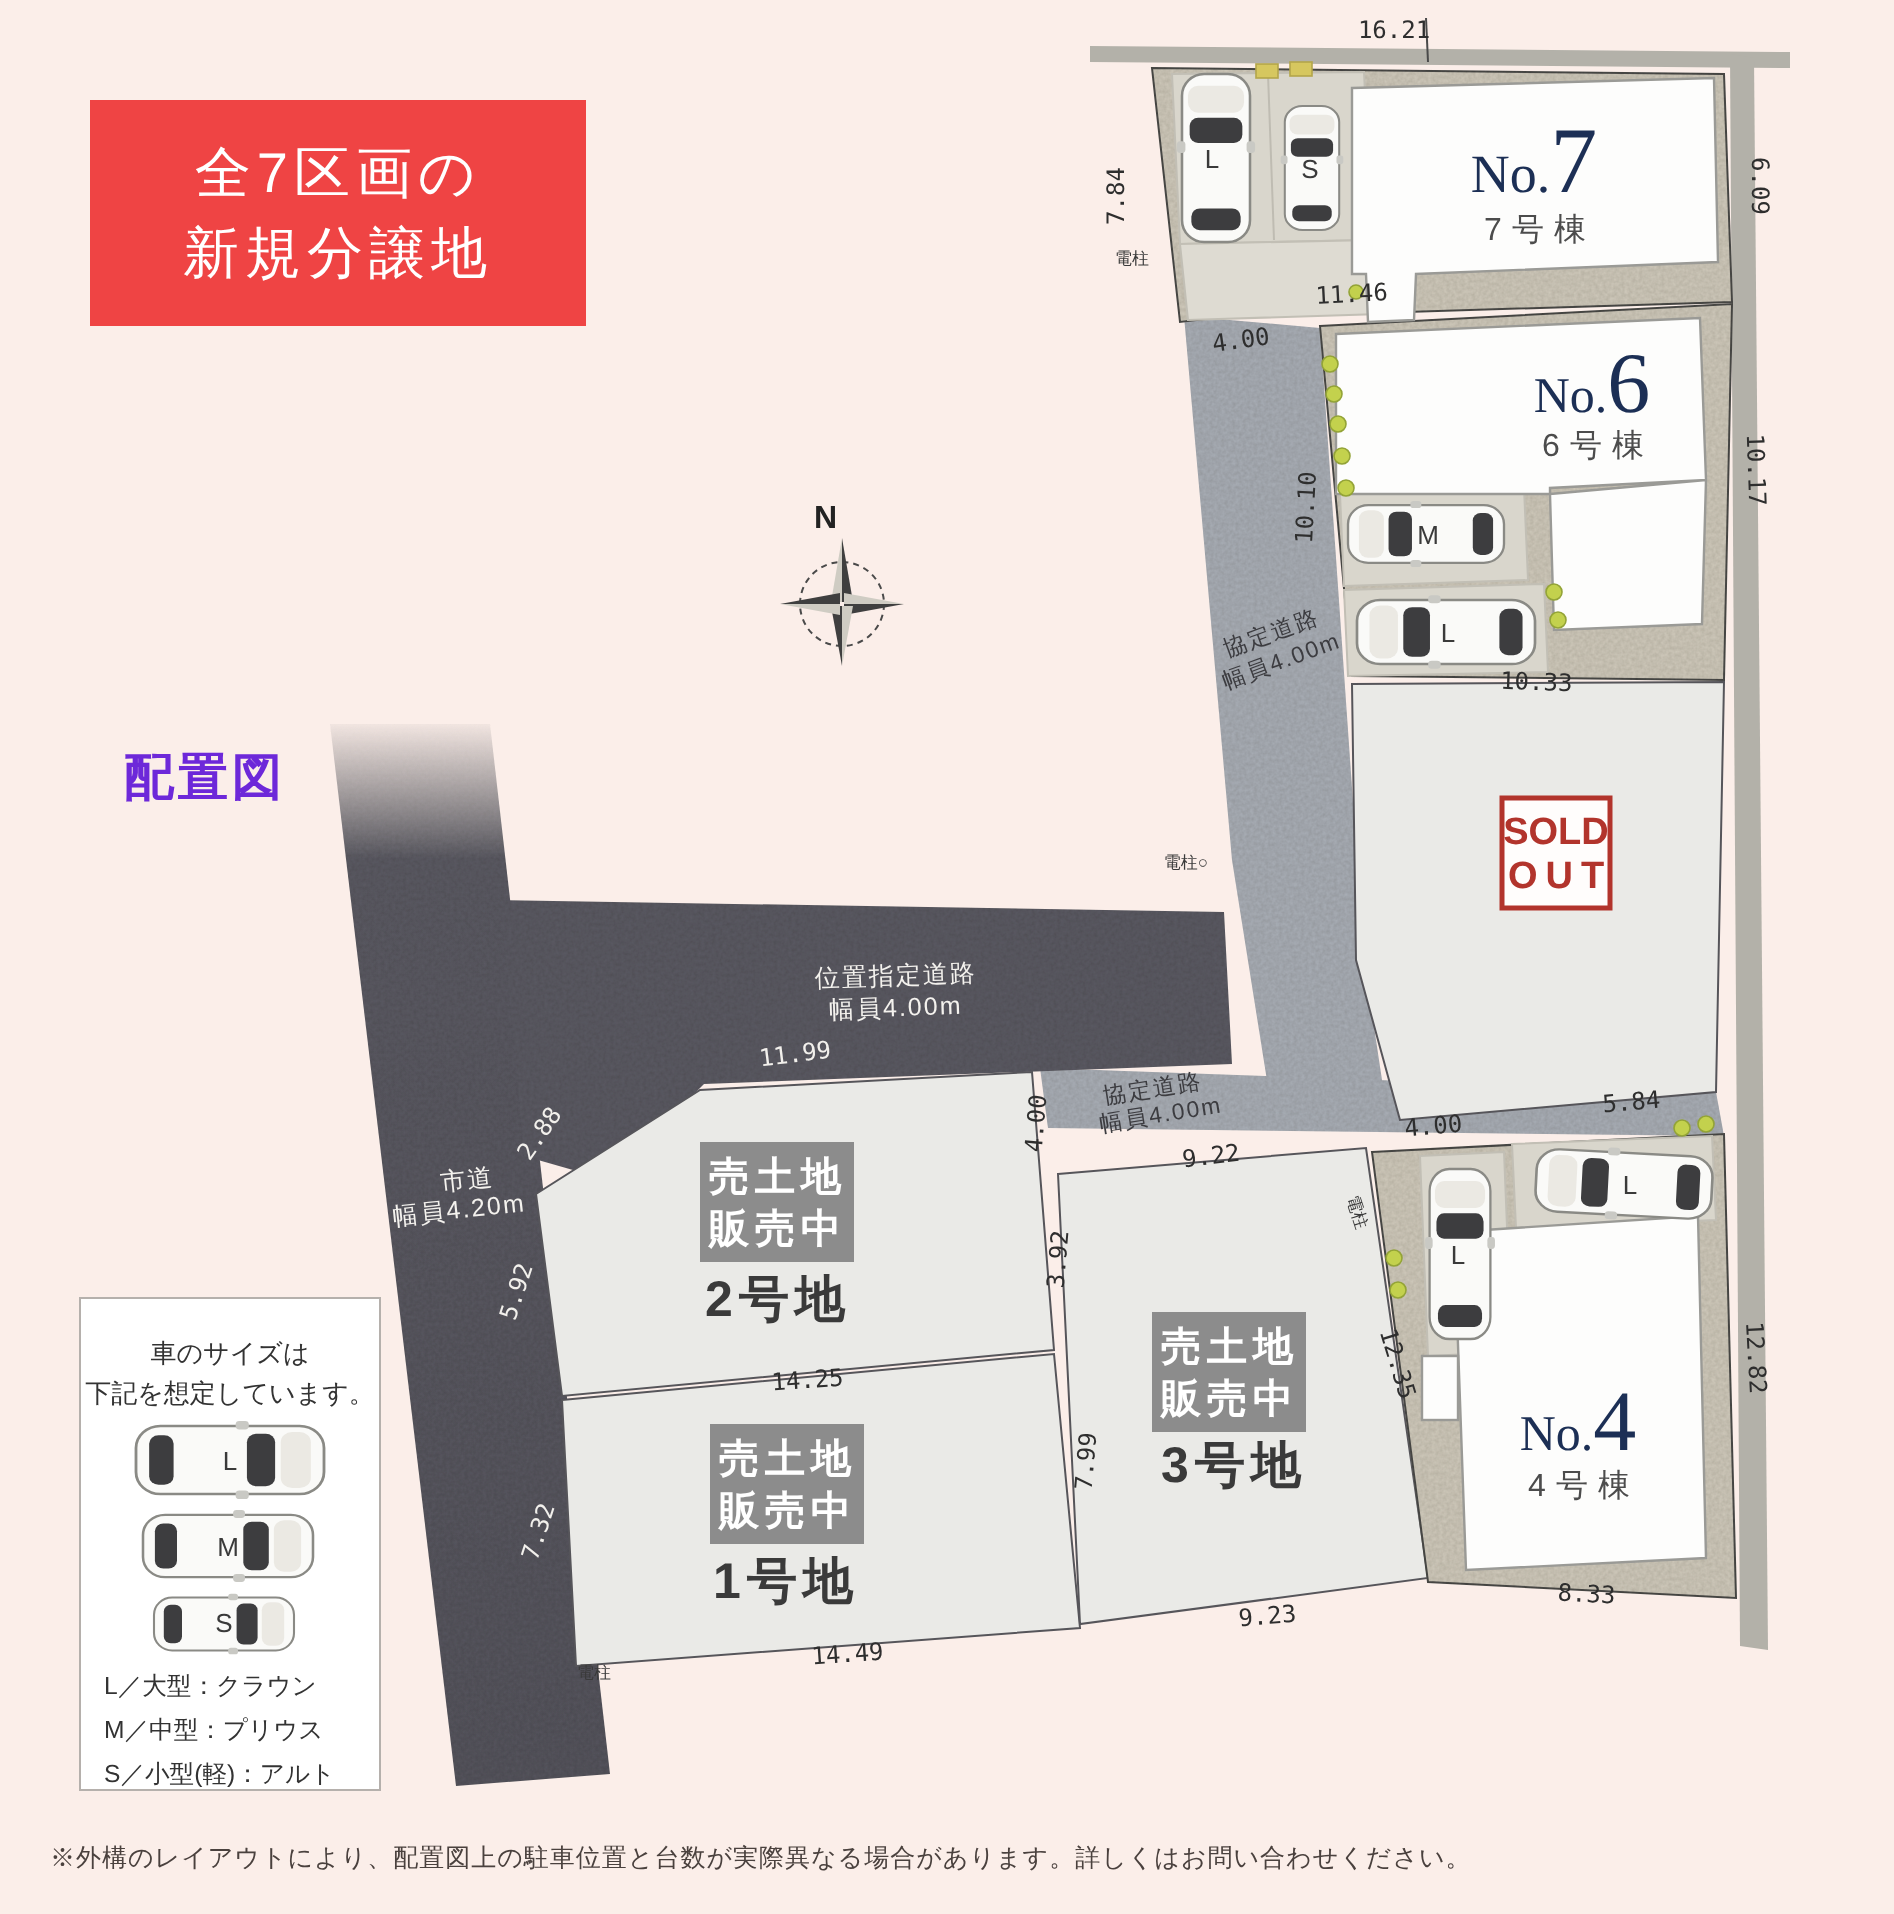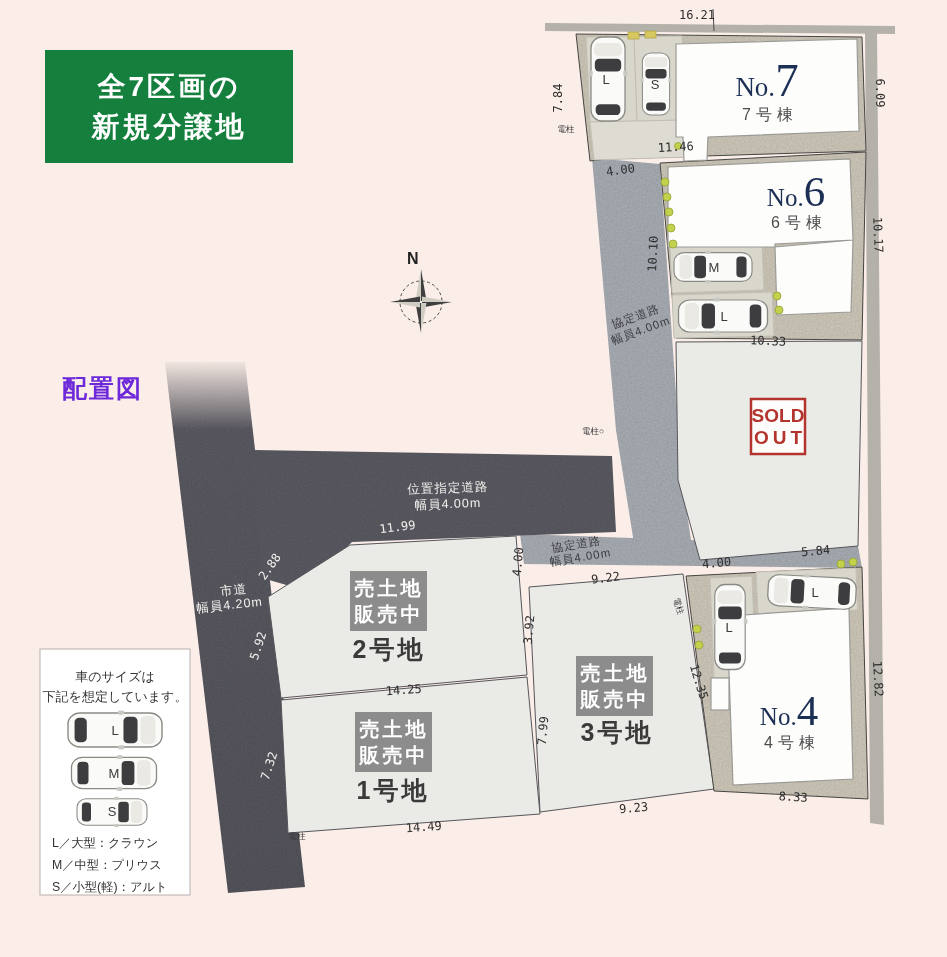--- a/index.html
+++ b/index.html
@@ -1,20 +1,20 @@
 <!DOCTYPE html>
 <html><head>
 <meta charset="utf-8">
 <style>
   html,body{margin:0;padding:0;}
   body{font-family:"Liberation Sans",sans-serif;}
   .page{position:relative;width:947px;height:957px;background:#fbeee9;overflow:hidden;}
   .plan-svg{position:absolute;left:0;top:0;}
-  .title-box{position:absolute;left:45px;top:50px;width:248px;height:113px;background:#15803d;
-    color:#fff;text-align:center;font-weight:bold;font-size:28px;letter-spacing:3px;
+  .title-box{position:absolute;left:45px;top:50px;width:248px;height:113px;background:#ef4444;
+    color:#fff;text-align:center;font-weight:normal;font-size:28px;letter-spacing:3px;
     line-height:40px;padding-top:17px;box-sizing:border-box;}
   .caption{position:absolute;left:62px;top:372px;font-size:25px;font-weight:bold;color:#6d28d9;letter-spacing:2px;}
   .footnote{position:absolute;left:25px;top:921px;font-size:12.5px;color:#4a413e;letter-spacing:0.5px;}
   text{font-family:"Liberation Sans",sans-serif;}
   .dim{font-family:"DejaVu Sans Mono",monospace;font-size:12px;fill:#2e2e2e;}
   .dimw{font-family:"DejaVu Sans Mono",monospace;font-size:12px;fill:#f2f0ec;}
   .roadname{fill:#f4f2ee;font-size:12.5px;letter-spacing:1px;}
   .roadname-dark{fill:#3c3c40;font-size:11.5px;letter-spacing:1px;}
   .pole{font-size:8.5px;fill:#3a3a3a;}
   .houseno{font-family:"Liberation Serif",serif;fill:#1c2f55;}
@@ -234,14 +234,15 @@
     <text class="legend-r" x="52" y="869">M／中型：プリウス</text>
     <text class="legend-r" x="52" y="891">S／小型(軽)：アルト</text>
   </g>
 </svg>
 
 <div class="title-box">
   <div>全7区画の</div>
   <div>新規分譲地</div>
 </div>
 <div class="caption">配置図</div>
+<div class="footnote">※外構のレイアウトにより、配置図上の駐車位置と台数が実際異なる場合があります。詳しくはお問い合わせください。</div>
 
 </div>
 
 </body></html>

